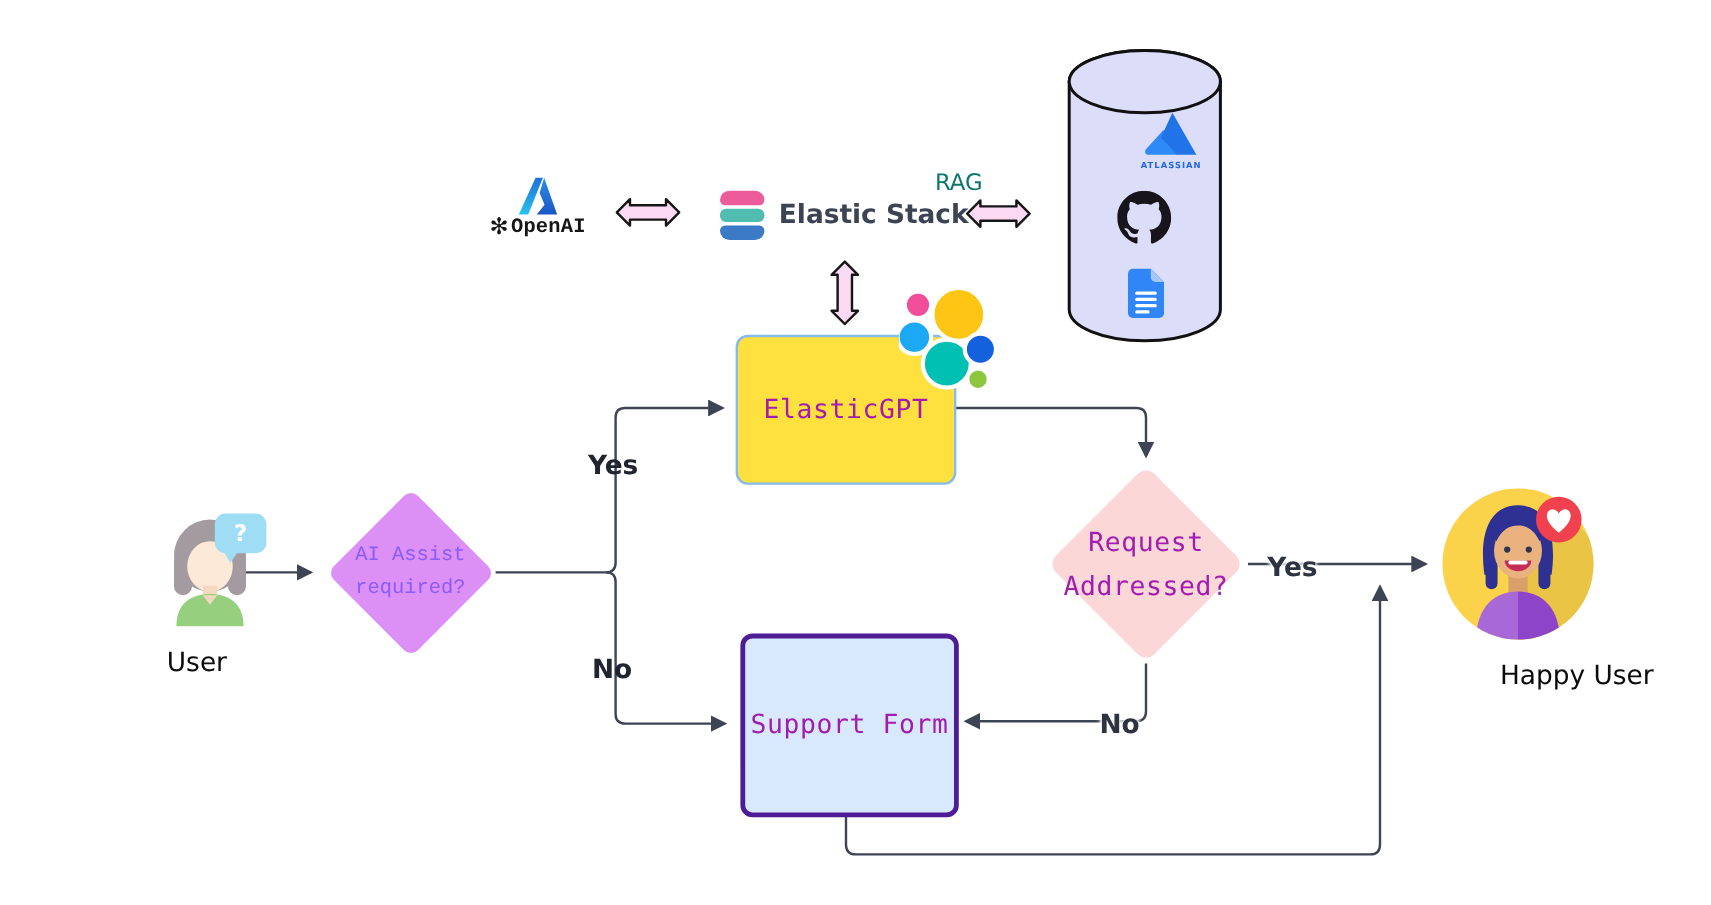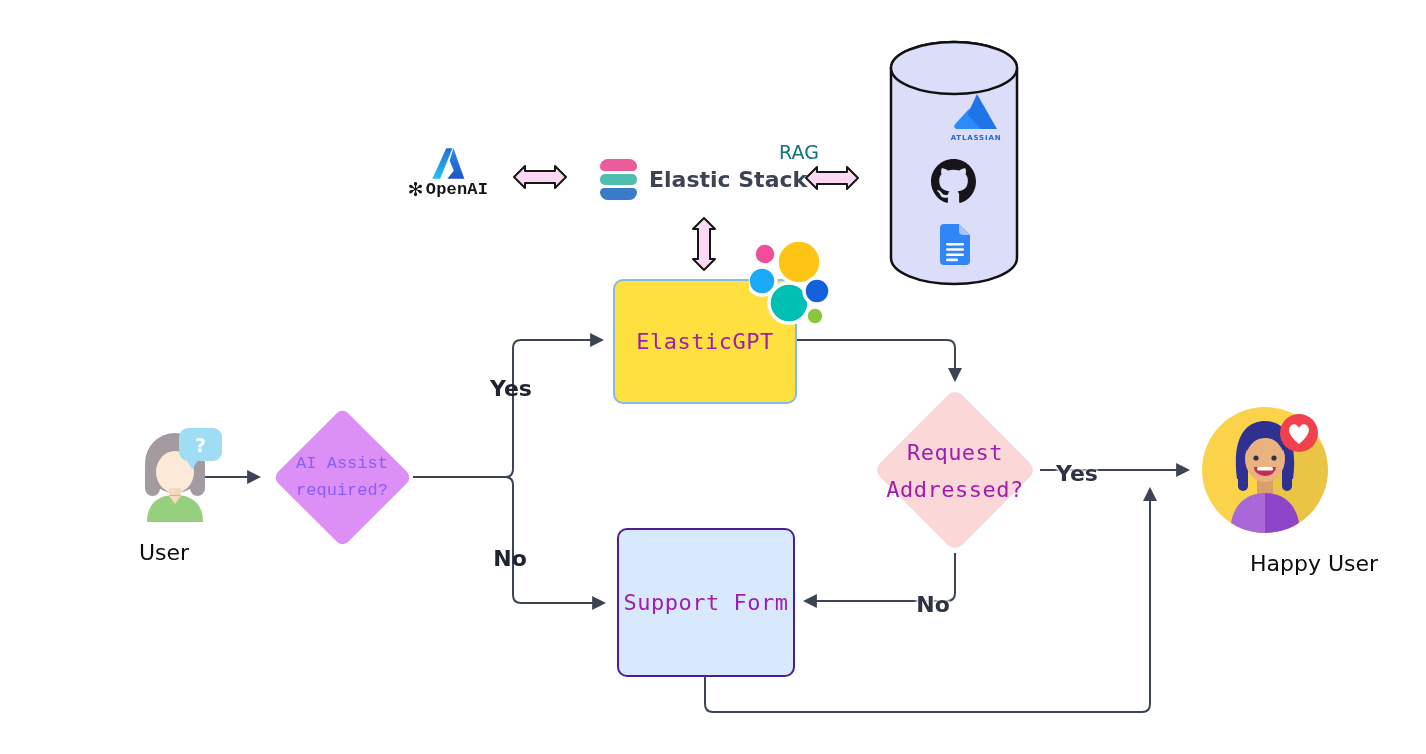--- a/index.html
+++ b/index.html
@@ -5,21 +5,21 @@
   html,body{margin:0;padding:0;background:#fff;}
   .canvas{position:relative;width:1426px;height:754px;background:#ffffff;overflow:hidden;
           font-family:"DejaVu Sans","Liberation Sans",sans-serif;color:#111;}
   .abs{position:absolute;}
   
   #wires{position:absolute;left:0;top:0;z-index:1;}
   
   .node-box{position:absolute;display:flex;align-items:center;justify-content:center;
             border-radius:10px;z-index:3;}
   .box-elasticgpt{left:613px;top:279px;width:180px;height:121px;background:#FEE03E;border:2px solid #85BBEC;}
-  .box-support{left:617px;top:528px;width:174px;height:145px;background:#D8E9FD;border:2px solid #4c1d95;}
+  .box-support{left:617px;top:528px;width:174px;height:145px;background:#D8E9FD;border:4px solid #4c1d95;}
   .rounded-font{font-family:"DejaVu Sans Mono","Liberation Mono",monospace;font-size:22px;
                 letter-spacing:.5px;color:#a21caf;}
   
   .diamond{position:absolute;z-index:2;}
   .diamond-ai{left:293px;top:428px;width:99px;height:99px;background:#DC8FF4;border-radius:8px;
               transform:rotate(45deg);}
   .diamond-req{left:897px;top:412px;width:116px;height:116px;background:#FBD7D8;border-radius:10px;
                transform:rotate(45deg);}
   .dlabel{position:absolute;z-index:3;display:flex;align-items:center;justify-content:center;
           text-align:center;}

